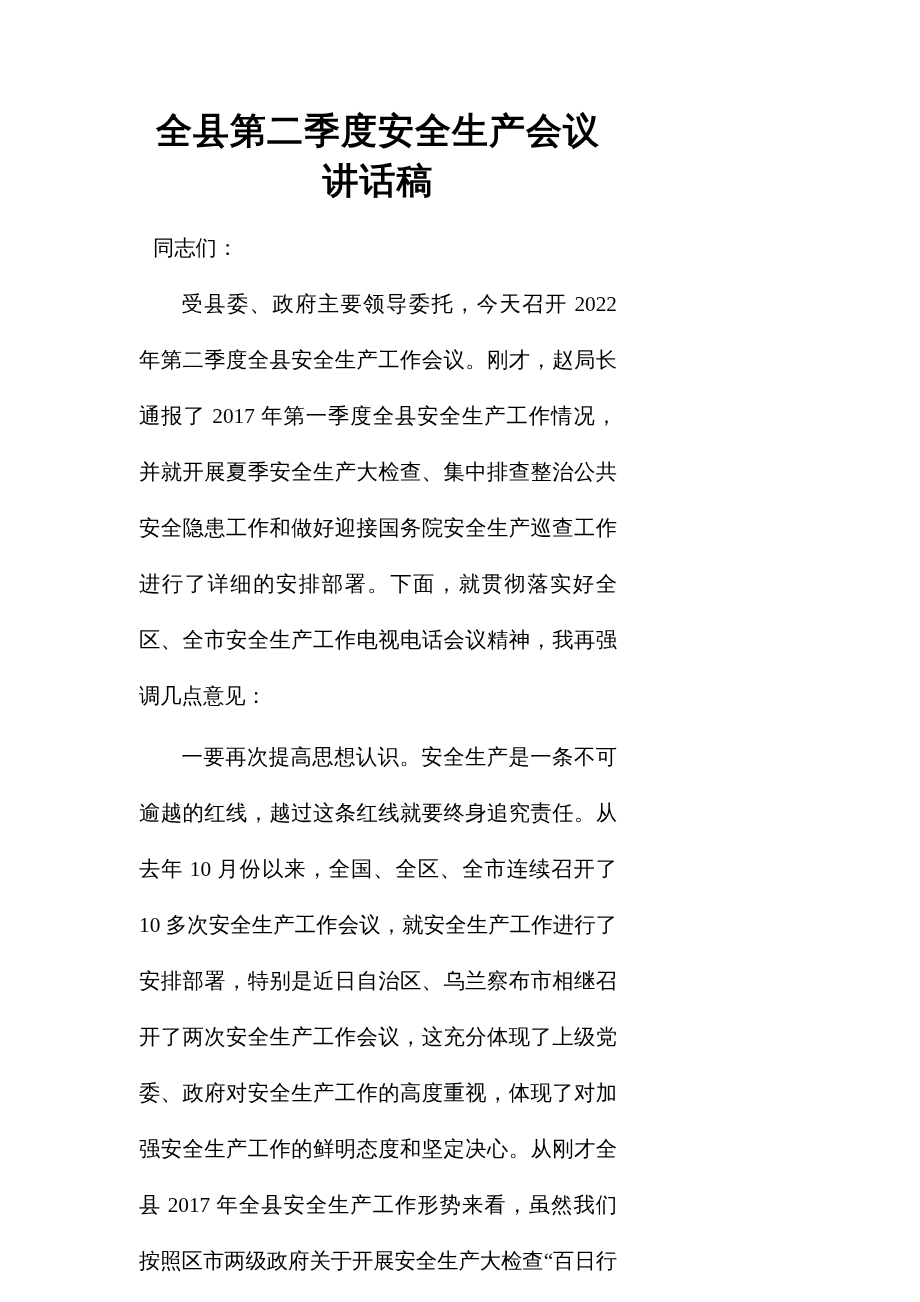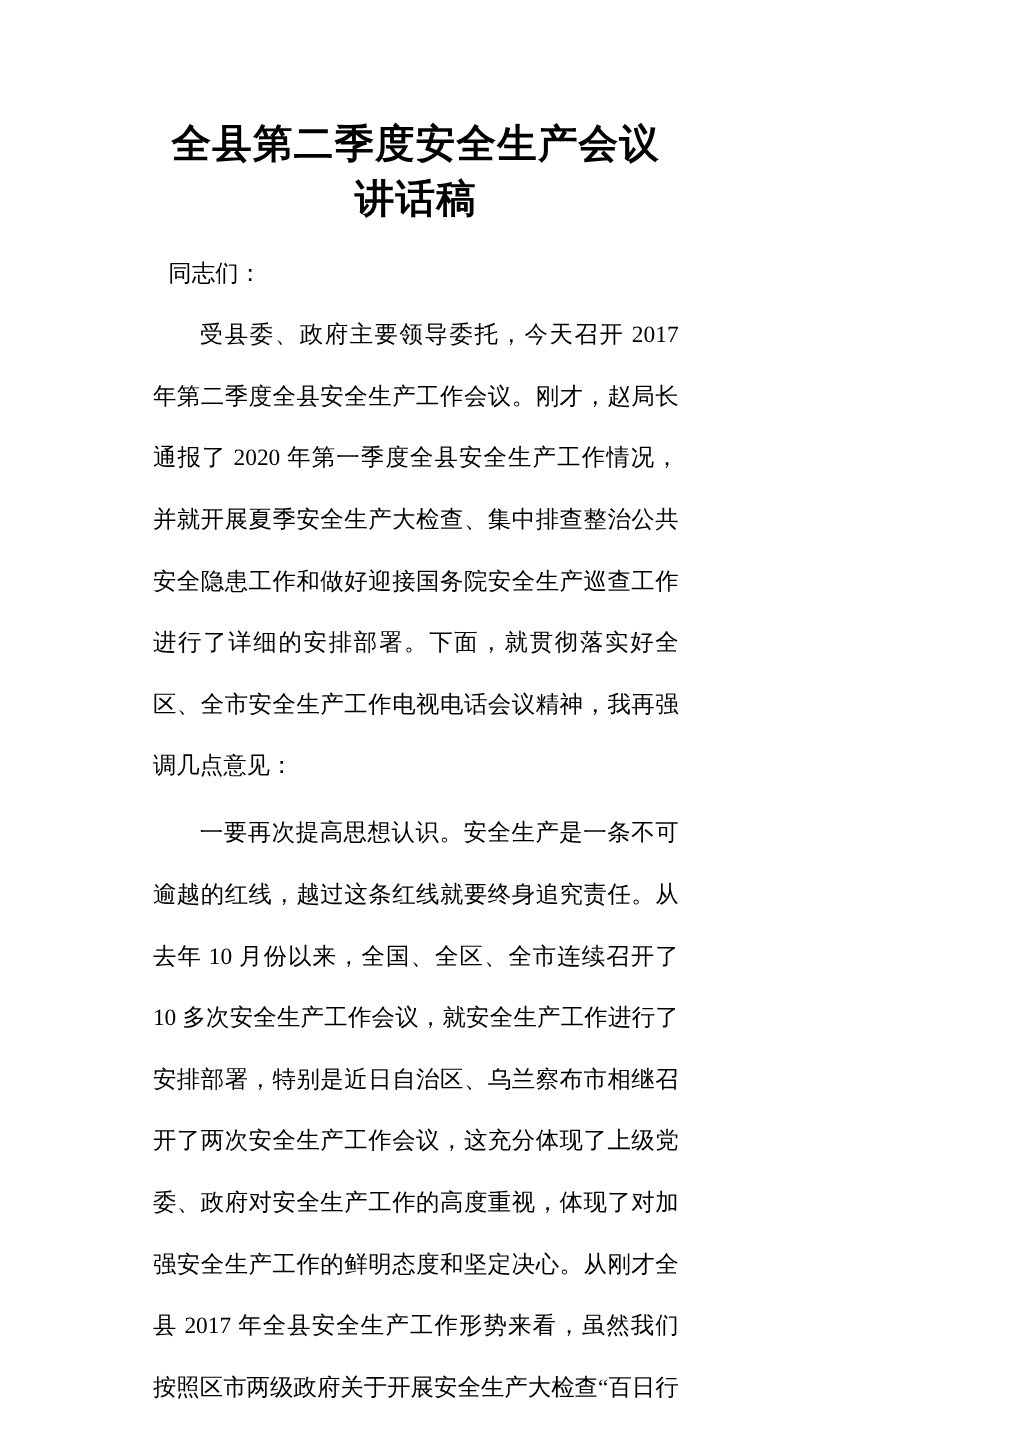--- a/index.html
+++ b/index.html
@@ -51,16 +51,16 @@
   }
 </style>
 </head>
 <body>
 
 <div class="page">
   <h1 class="doc-title">全县第二季度安全生产会议讲话稿</h1>
 
   <p class="salutation">同志们：</p>
 
-  <p class="body-para">受县委、政府主要领导委托，今天召开 2017 年第二季度全县安全生产工作会议。刚才，赵局长通报了 2020 年第一季度全县安全生产工作情况，并就开展夏季安全生产大检查、集中排查整治公共安全隐患工作和做好迎接国务院安全生产巡查工作进行了详细的安排部署。下面，就贯彻落实好全区、全市安全生产工作电视电话会议精神，我再强调几点意见：</p>
+  <p class="body-para">受县委、政府主要领导委托，今天召开 2022 年第二季度全县安全生产工作会议。刚才，赵局长通报了 2017 年第一季度全县安全生产工作情况，并就开展夏季安全生产大检查、集中排查整治公共安全隐患工作和做好迎接国务院安全生产巡查工作进行了详细的安排部署。下面，就贯彻落实好全区、全市安全生产工作电视电话会议精神，我再强调几点意见：</p>
 
   <p class="body-para">一要再次提高思想认识。安全生产是一条不可逾越的红线，越过这条红线就要终身追究责任。从去年 10 月份以来，全国、全区、全市连续召开了 10 多次安全生产工作会议，就安全生产工作进行了安排部署，特别是近日自治区、乌兰察布市相继召开了两次安全生产工作会议，这充分体现了上级党委、政府对安全生产工作的高度重视，体现了对加强安全生产工作的鲜明态度和坚定决心。从刚才全县 2017 年全县安全生产工作形势来看，虽然我们按照区市两级政府关于开展安全生产大检查“百日行动”的具体要求，先后集中开展了两次安全生产大检查，取得了阶段性成效，但还存在大检查开展不平衡、不彻底，企业安全生产主体责任落实不到位、部门监管不到位等问题。今年将迎来党的十九大胜利召开、自治区成立 70 周年大庆等系列活</p>
 </div>
 
 </body></html>

